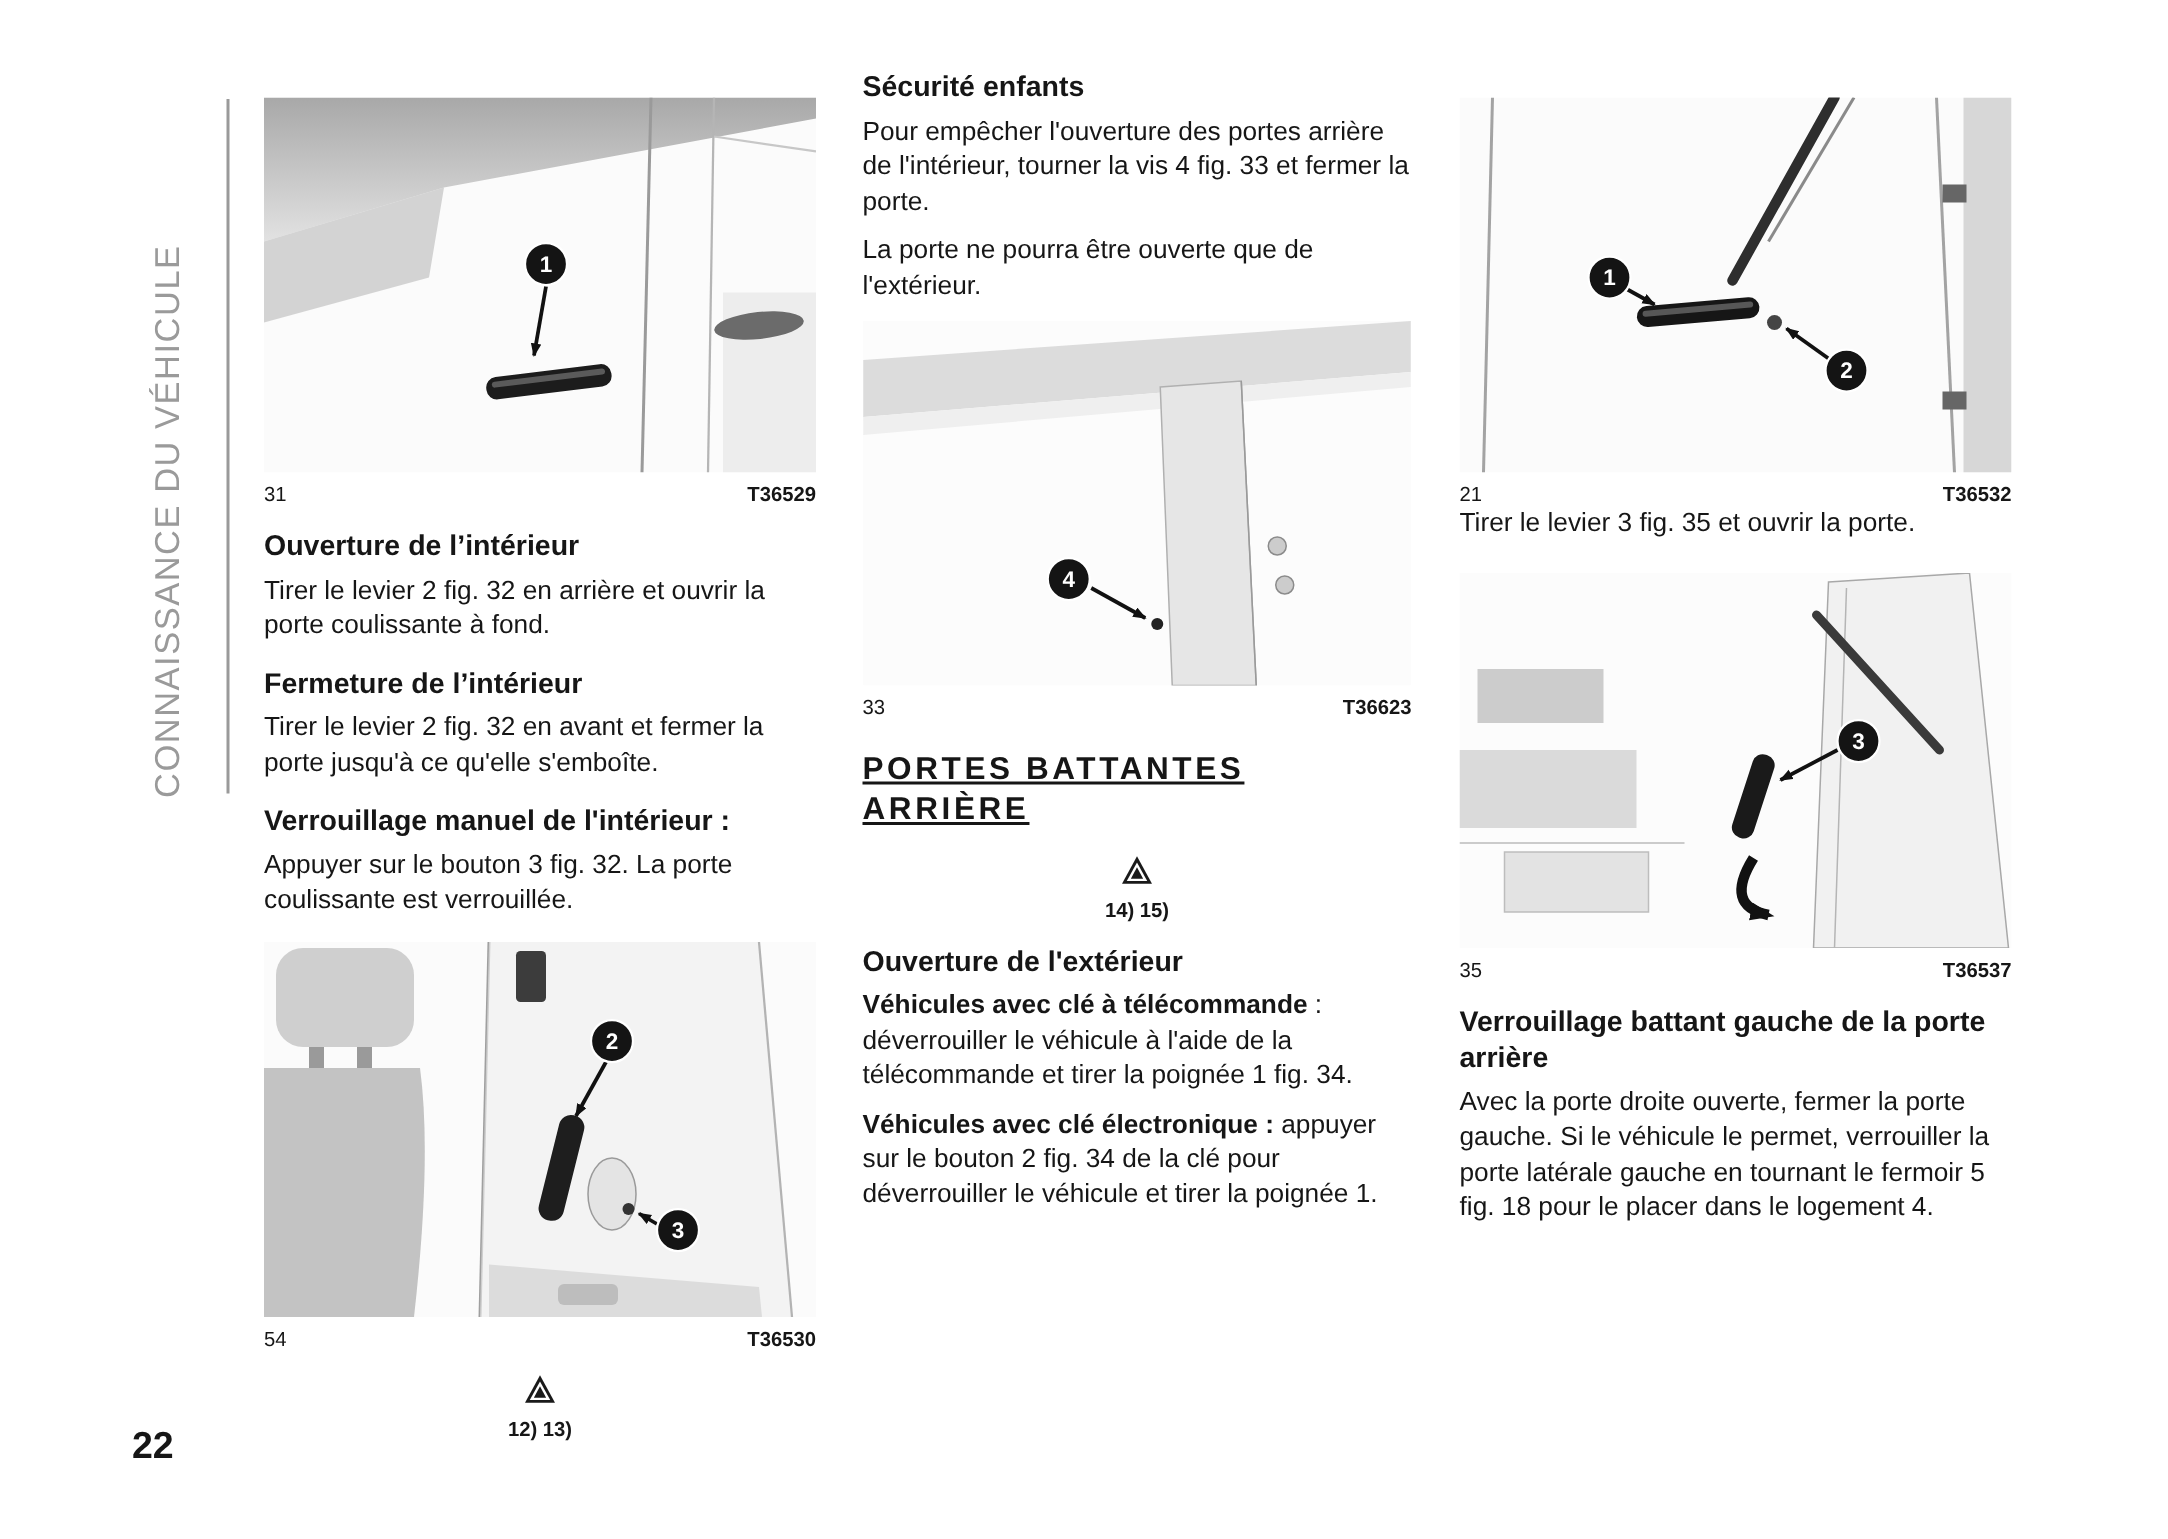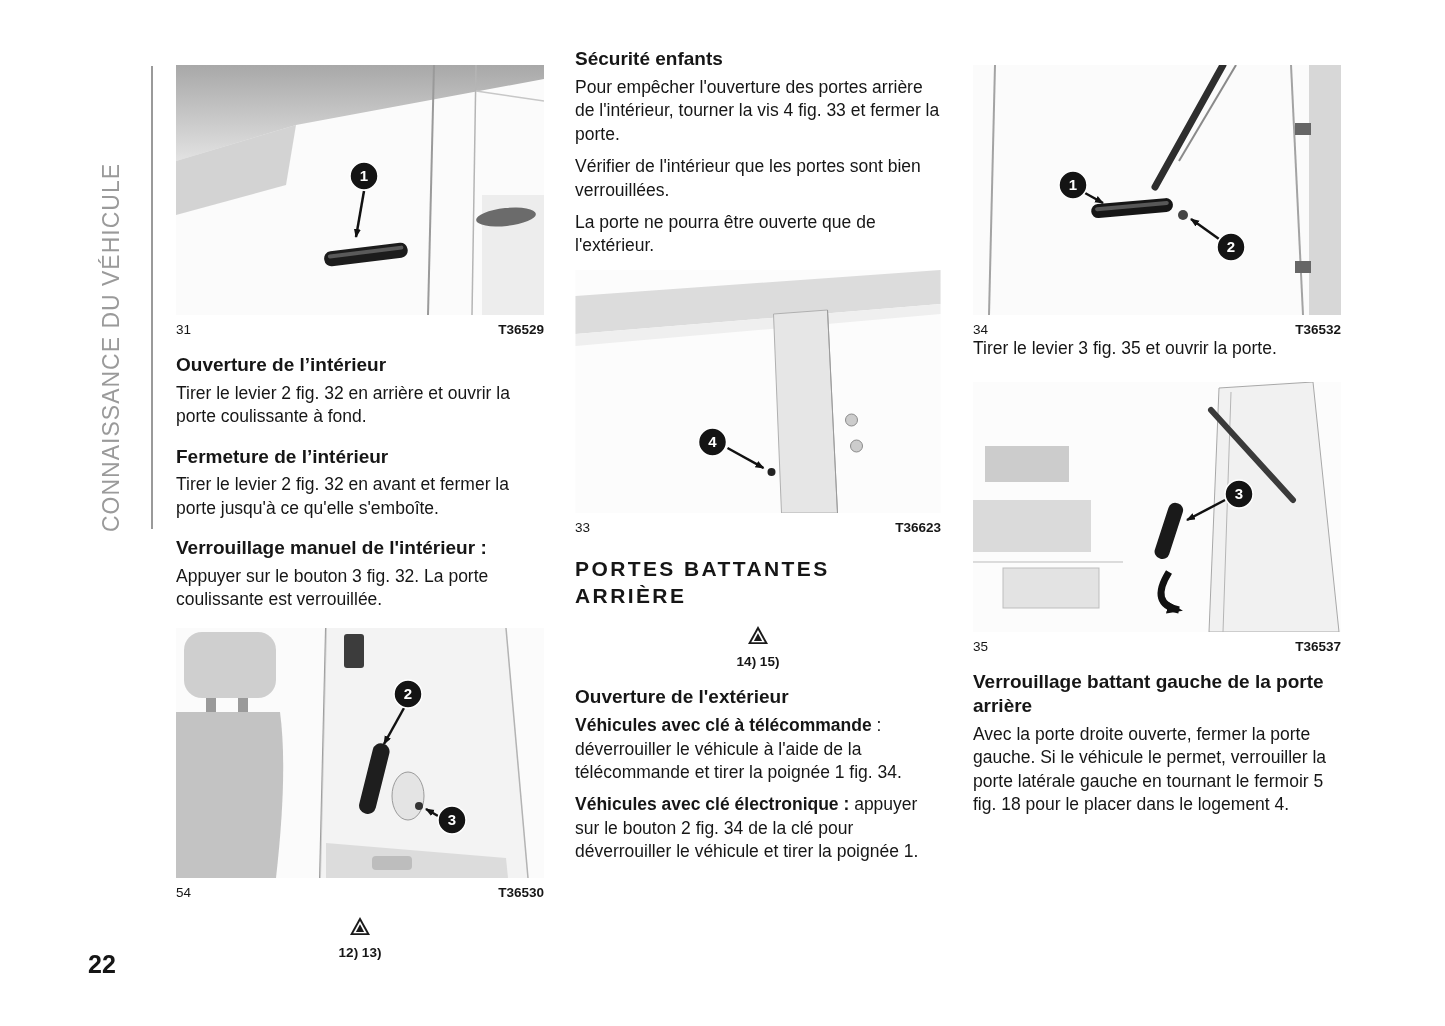--- a/index.html
+++ b/index.html
@@ -30,21 +30,21 @@
     margin-top: 7px; font-size: 13.5px;
   }
   .figcode { font-weight: bold; }
   h3.h { font-size: 19px; font-weight: bold; margin: 16px 0 5px; line-height: 1.25; }
   #col2 h3.h:first-child { margin-top: 0; }
   p.b { font-size: 17.5px; line-height: 1.34; margin: 0 0 9px; }
   .section-title {
     font-size: 21px; font-weight: bold; letter-spacing: 2.4px;
     line-height: 1.3; margin: 20px 0 0;
   }
-  .section-title div { display: block; }
+  .section-title div { display: block; text-decoration: underline; }
   .noterow {
     display: flex; align-items: center; gap: 9px;
     margin: 16px 0 0; font-size: 13.5px; font-weight: bold; flex-direction: column;
   }
   .mt-fig { margin-top: 16px; }
   .mt-fig2 { margin-top: 12px; }
   .mt-fig3 { margin-top: 22px; }
   .p-after-fig { margin-top: 26px; }
   .h-late { margin-top: 26px; }
   .callout-num {
@@ -159,21 +159,20 @@
         <polygon points="12,9 16.5,17.5 7.5,17.5" fill="#1a1a1a"></polygon>
       </svg>
       <span>12) 13)</span>
     </div>
   </div>
 
   <div class="col" id="col2">
 
     <h3 class="h">Sécurité enfants</h3>
     <p class="b">Pour empêcher l'ouverture des portes arrière de l'intérieur, tourner la vis 4 fig. 33 et fermer la porte.</p>
-    <p class="b">Vérifier de l'intérieur que les portes sont bien verrouillées.</p>
     <p class="b">La porte ne pourra être ouverte que de l'extérieur.</p>
 
     <figure class="mt-fig2">
       <svg class="fig fig33" viewBox="0 0 365 243" role="img">
         <defs>
           <marker id="ah33" markerWidth="10" markerHeight="10" refX="8" refY="3.5" orient="auto" markerUnits="userSpaceOnUse">
             <path d="M0,0 L9,3.5 L0,7 Z" fill="#111"></path>
           </marker>
         </defs>
         <rect width="365" height="243" fill="#fcfcfc"></rect>
@@ -244,21 +243,21 @@
           <circle cx="100" cy="120" r="14" fill="#141414" stroke="#fff" stroke-width="1.5"></circle>
           <text x="100" y="125" class="callout-num">1</text>
         </g>
         <line x1="246" y1="174" x2="218" y2="154" stroke="#111" stroke-width="2.5" marker-end="url(#ah34)"></line>
         <g>
           <circle cx="258" cy="182" r="14" fill="#141414" stroke="#fff" stroke-width="1.5"></circle>
           <text x="258" y="187" class="callout-num">2</text>
         </g>
       </svg>
       <figcaption class="figcap">
-        <span>34</span>
+        <span>21</span>
         <span class="figcode">T36532</span>
       </figcaption>
     </figure>
 
     <p class="b p-after-fig">Tirer le levier 3 fig. 35 et ouvrir la porte.</p>
 
     <figure class="mt-fig3">
       <svg class="fig" viewBox="0 0 368 250" role="img">
         <defs>
           <marker id="ah35" markerWidth="10" markerHeight="10" refX="8" refY="3.5" orient="auto" markerUnits="userSpaceOnUse">

